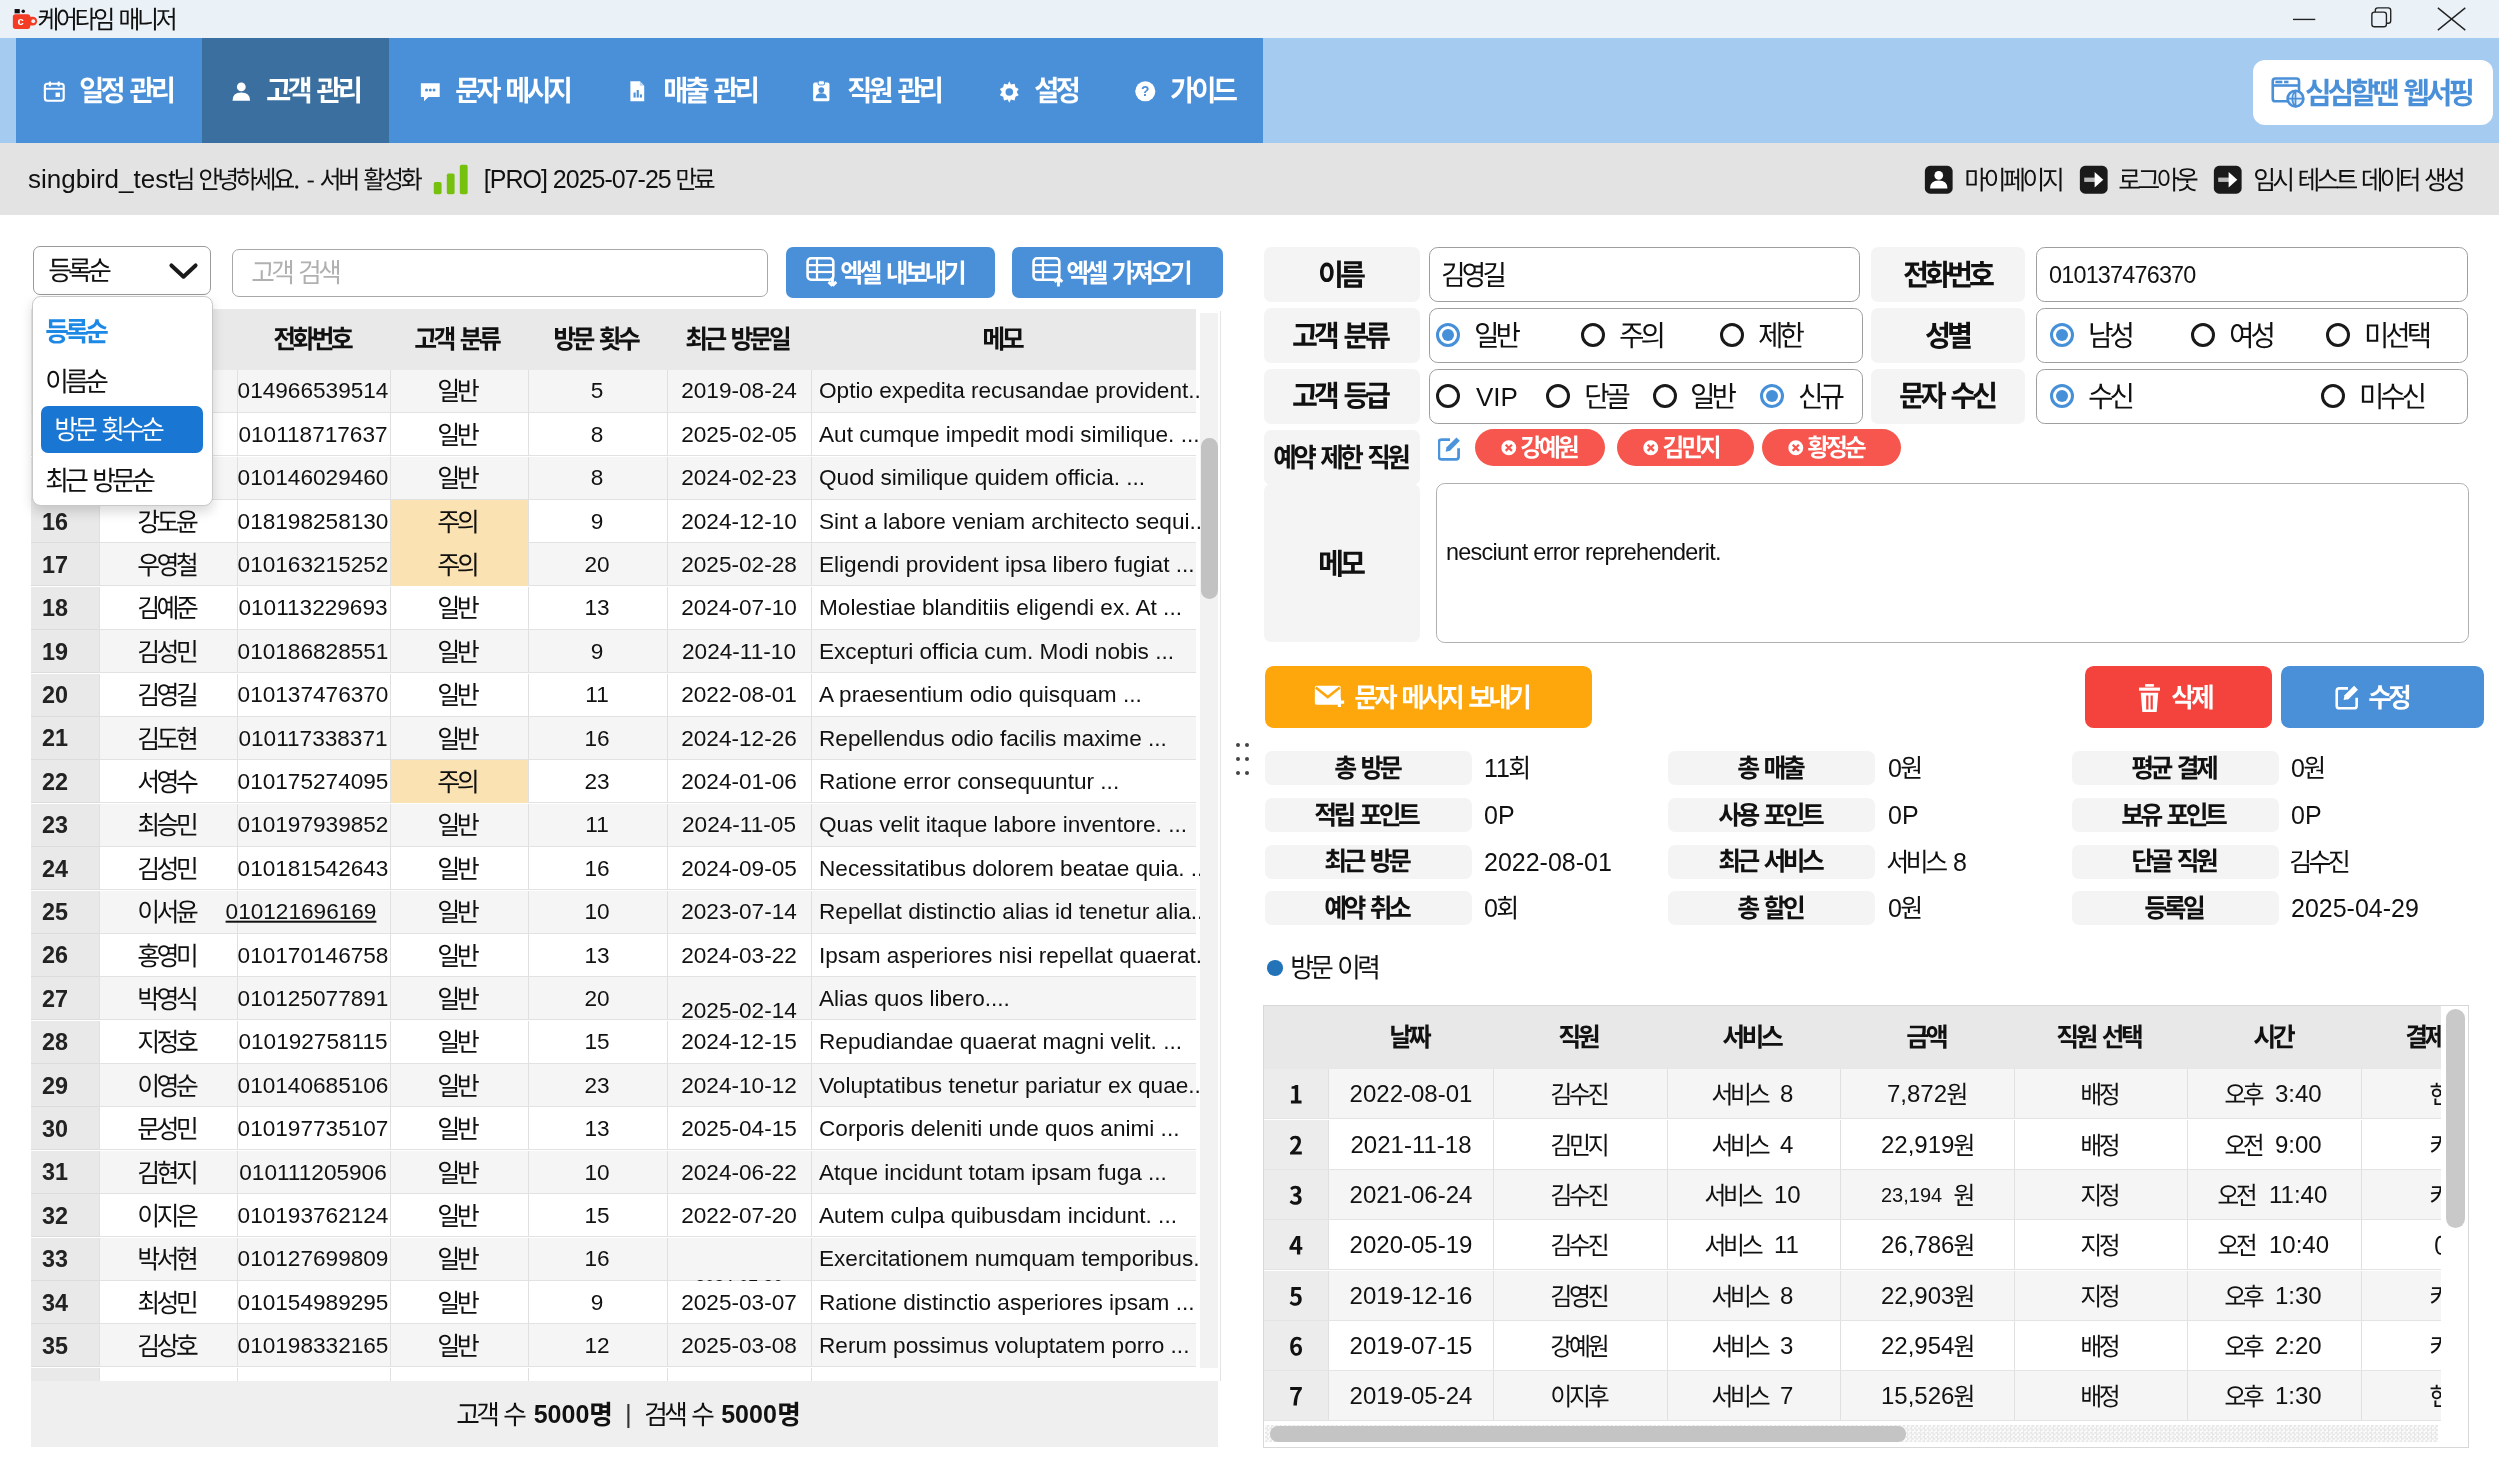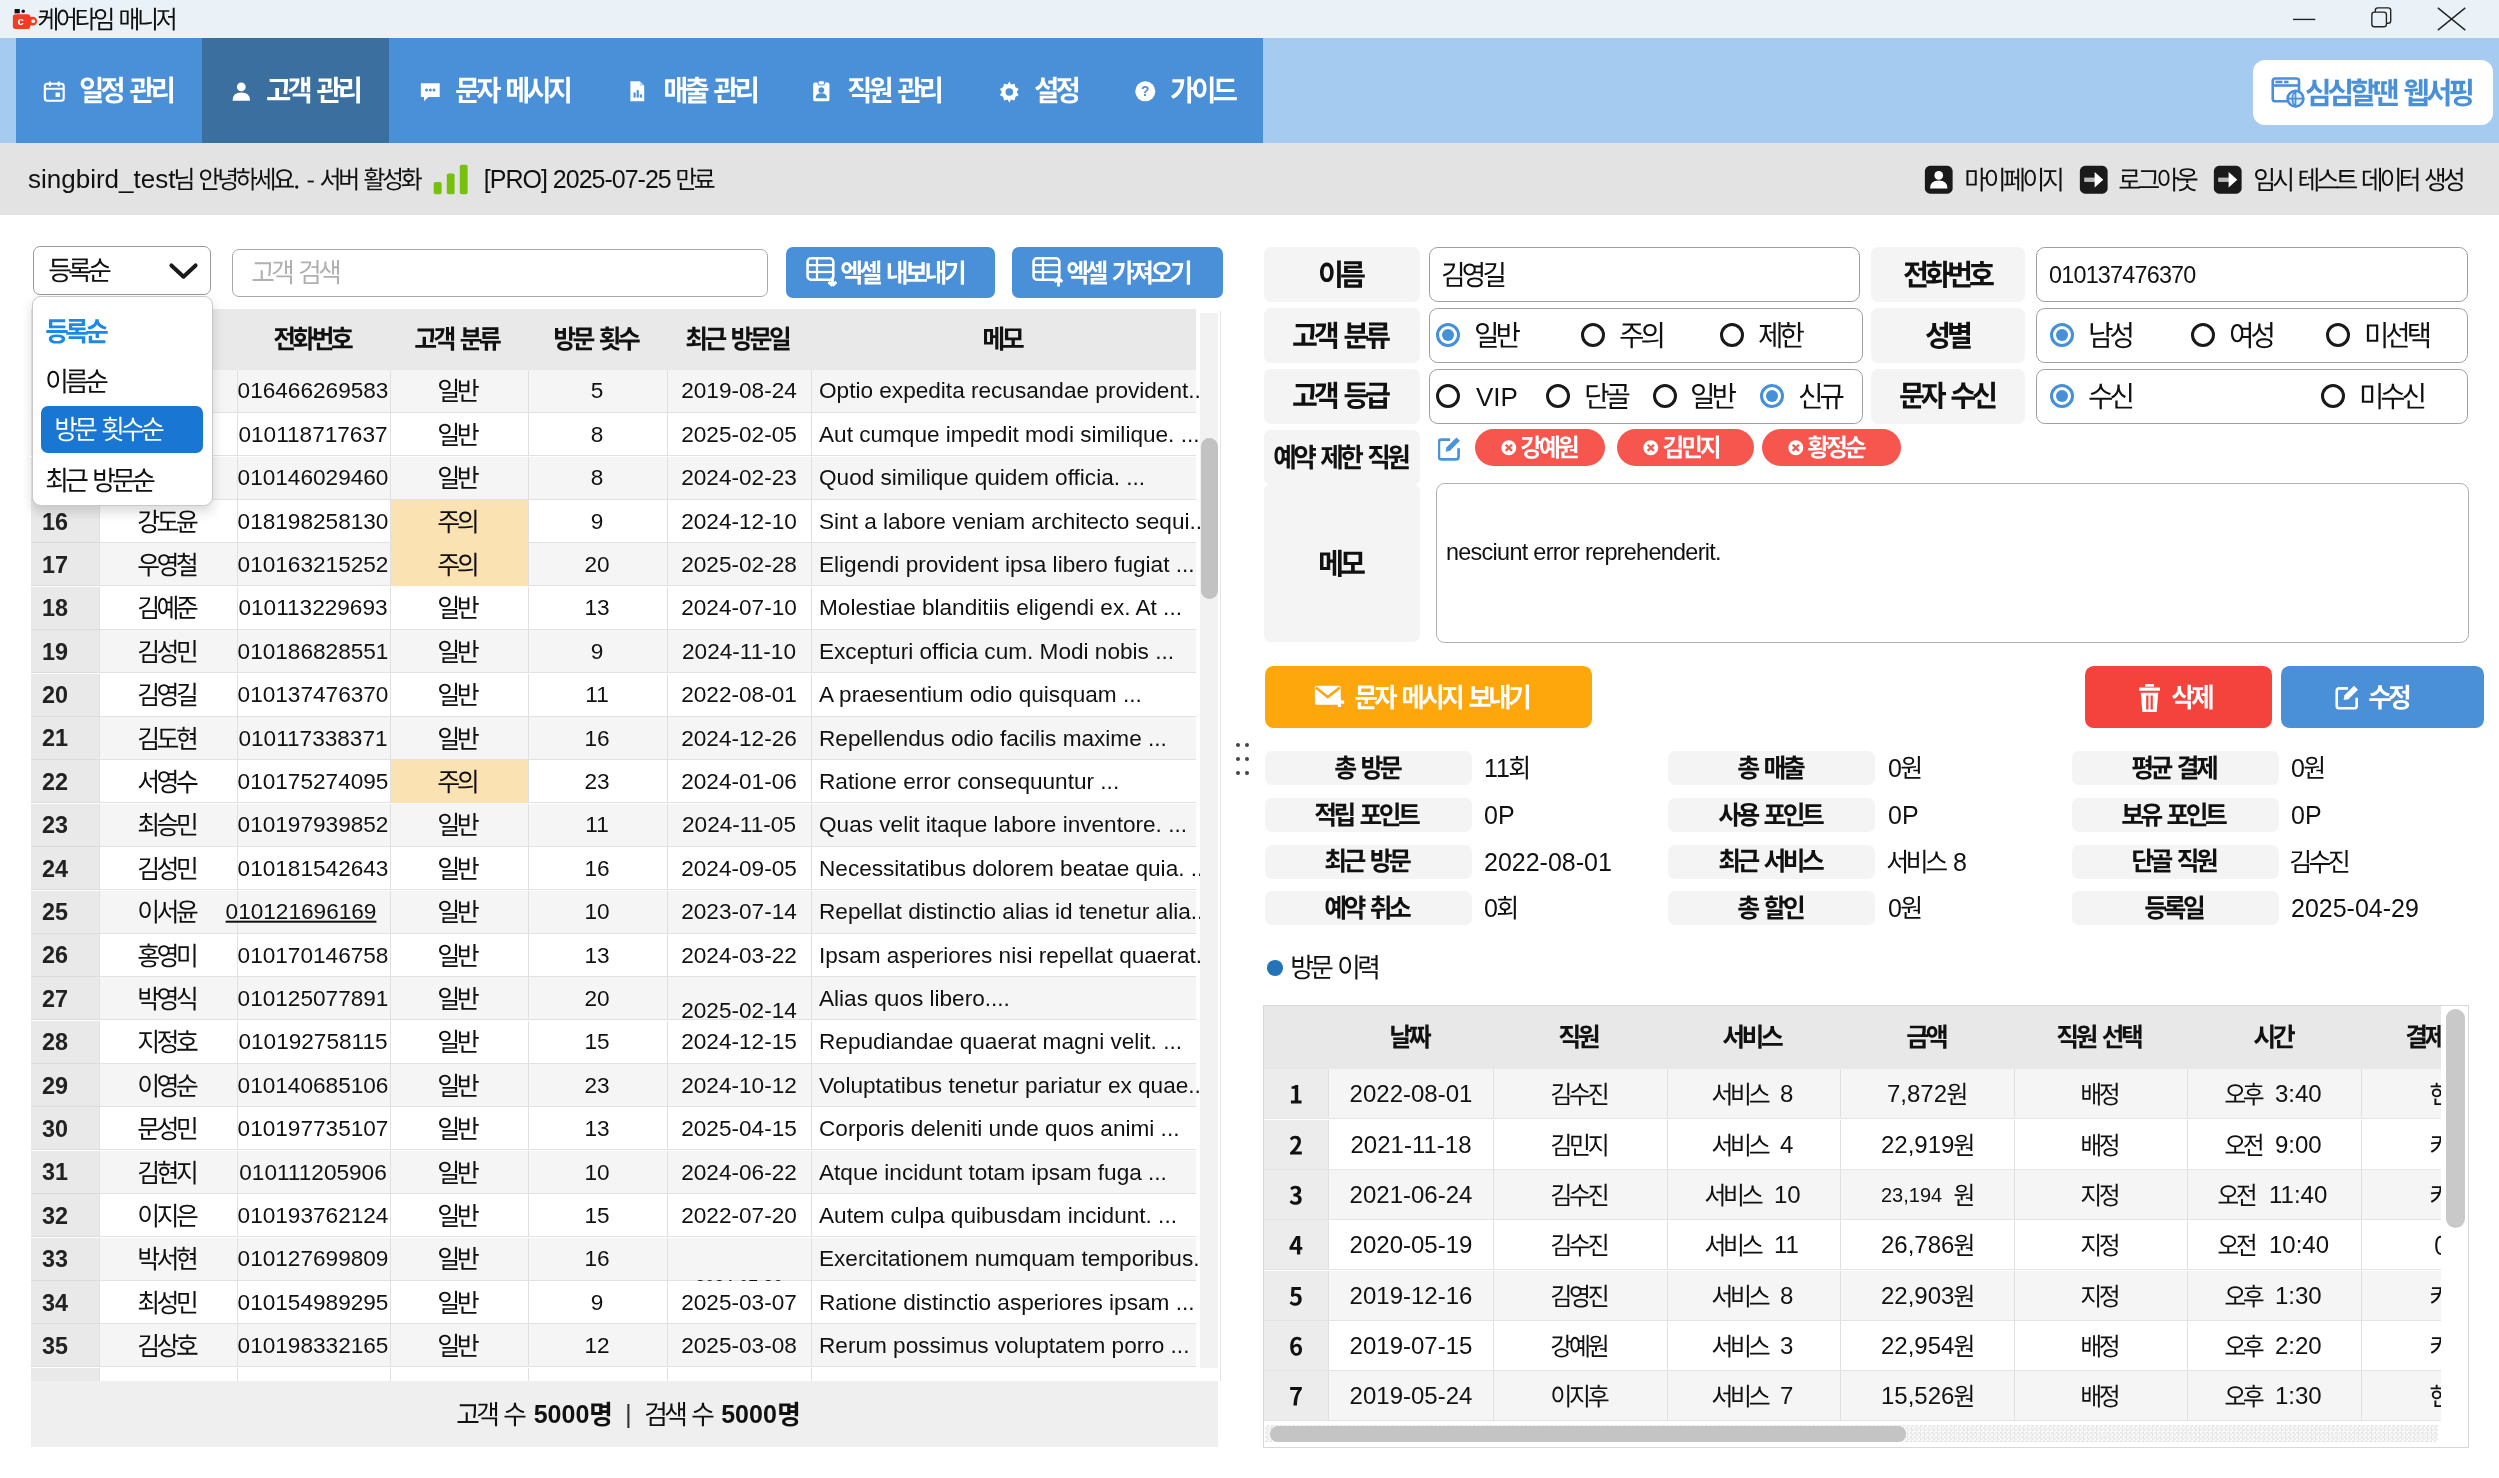--- a/index.html
+++ b/index.html
@@ -555,21 +555,21 @@
     </div>
     <div style="position:absolute;left:99px;top:370px;width:1097px;height:43px;background:#f5f5f5;border-bottom:0.9px solid #e2e2e2"></div>
     <div style="position:absolute;left:31px;top:370px;width:68px;height:43px;background:#e9e9e9;border-bottom:0.9px solid #dcdcdc"></div>
     <div style="position:absolute;left:99px;top:370px;width:0.9px;height:43px;background:#e0e0e0"></div>
     <div style="position:absolute;left:237px;top:370px;width:0.9px;height:43px;background:#e0e0e0"></div>
     <div style="position:absolute;left:390px;top:370px;width:0.9px;height:43px;background:#e0e0e0"></div>
     <div style="position:absolute;left:528px;top:370px;width:0.9px;height:43px;background:#e0e0e0"></div>
     <div style="position:absolute;left:667px;top:370px;width:0.9px;height:43px;background:#e0e0e0"></div>
     <div style="position:absolute;left:811px;top:370px;width:0.9px;height:43px;background:#e0e0e0"></div>
     <div style="position:absolute;left:55px;top:392px;transform:translate(-50%,-50%);font-size:23.4px;font-weight:700;color:#222;white-space:nowrap;line-height:1;">13</div>
-    <div style="position:absolute;left:313px;top:391px;transform:translate(-50%,-50%);font-size:22.6px;font-weight:400;color:#111;white-space:nowrap;line-height:1;">016466269583</div>
+    <div style="position:absolute;left:313px;top:391px;transform:translate(-50%,-50%);font-size:22.6px;font-weight:400;color:#111;white-space:nowrap;line-height:1;">014966539514</div>
     <div style="position:absolute;left:439px;top:378px;line-height:0">
       <svg preserveAspectRatio="none" style="width:39px;height:26px;fill:#111;overflow:visible" viewBox="0 -430 782 500">
         <use href="#rc77c" x="-34"></use>
         <use href="#rbc18" x="356"></use>
       </svg>
     </div>
     <div style="position:absolute;left:597px;top:391px;transform:translate(-50%,-50%);font-size:22.6px;font-weight:400;color:#111;white-space:nowrap;line-height:1;">5</div>
     <div style="position:absolute;left:739px;top:391px;transform:translate(-50%,-50%);font-size:22.6px;font-weight:400;color:#111;white-space:nowrap;line-height:1;">2019-08-24</div>
     <div style="position:absolute;left:819px;top:391px;transform:translateY(-50%);font-size:22.6px;font-weight:400;color:#111;white-space:nowrap;line-height:1;">Optio expedita recusandae provident...</div>
     <div style="position:absolute;left:99px;top:413px;width:1097px;height:43px;background:#fff;border-bottom:0.9px solid #e2e2e2"></div>

